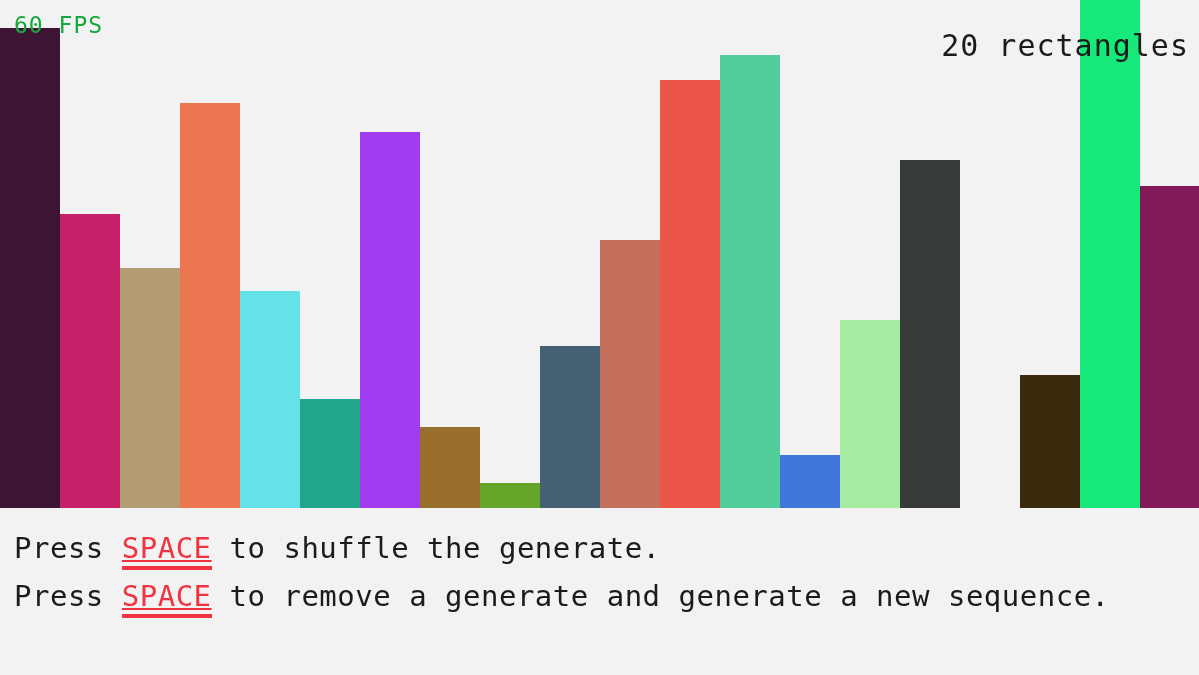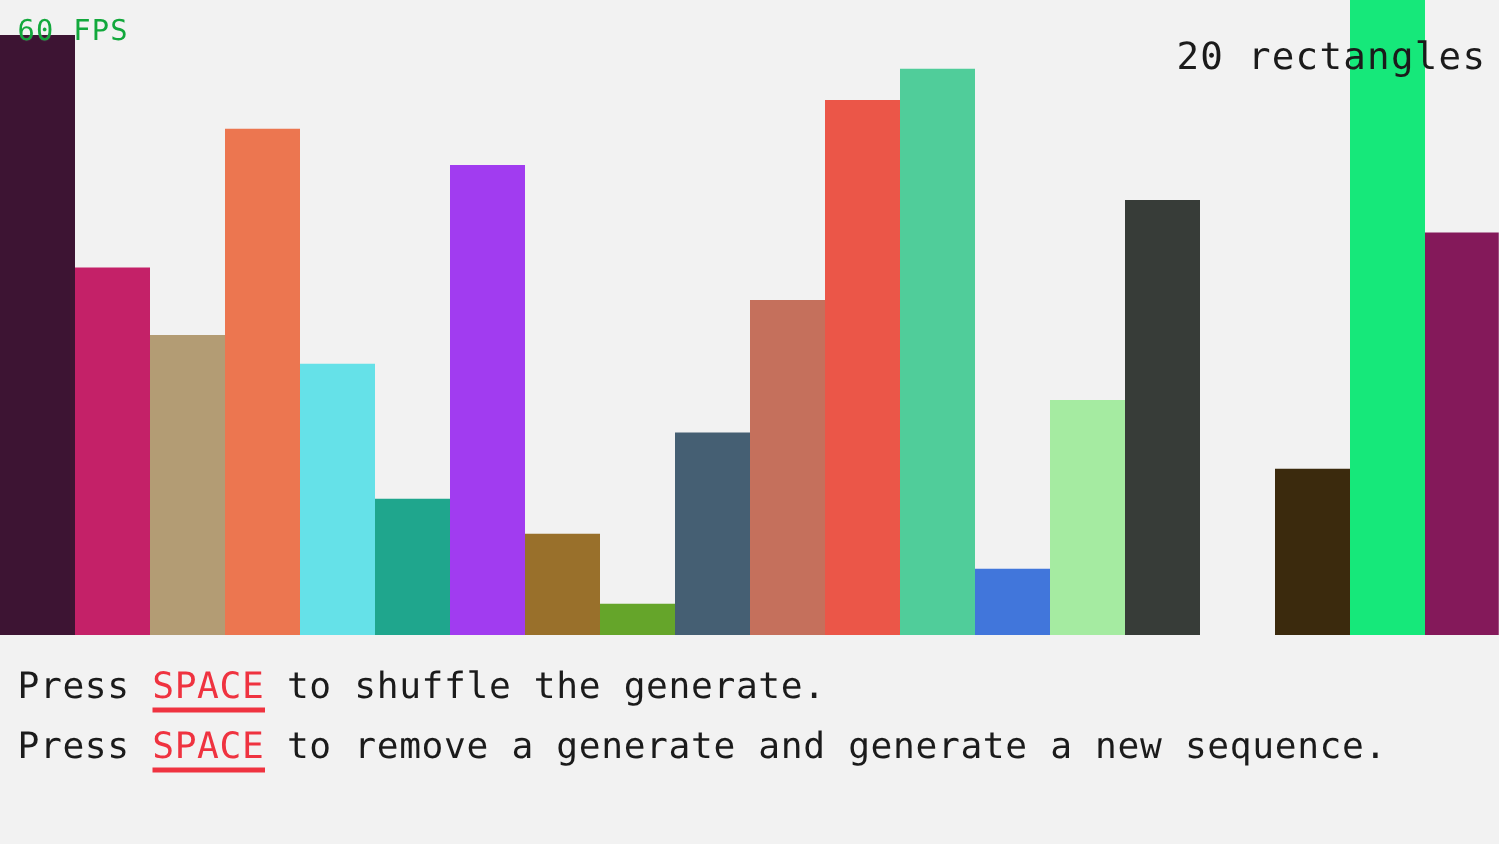--- a/index.html
+++ b/index.html
@@ -61,20 +61,21 @@
     font-size:29px;
     line-height:48px;
     color:#1b1b1b;
     white-space:nowrap;
     letter-spacing:0.5px;
   }
   .key {
     color:#ef3340;
     border-bottom:4px solid #ef3340;
     padding-bottom:1px;
+    text-decoration:underline;
   }
 </style>
 </head>
 <body>
 
 <div id="app">
 
   <div id="chart-area">
       <div class="bar" style="left: 0px; width: 60px; height: 480px; background: rgb(61, 20, 51);"></div>
       <div class="bar" style="left: 60px; width: 60px; height: 294px; background: rgb(196, 33, 104);"></div>

